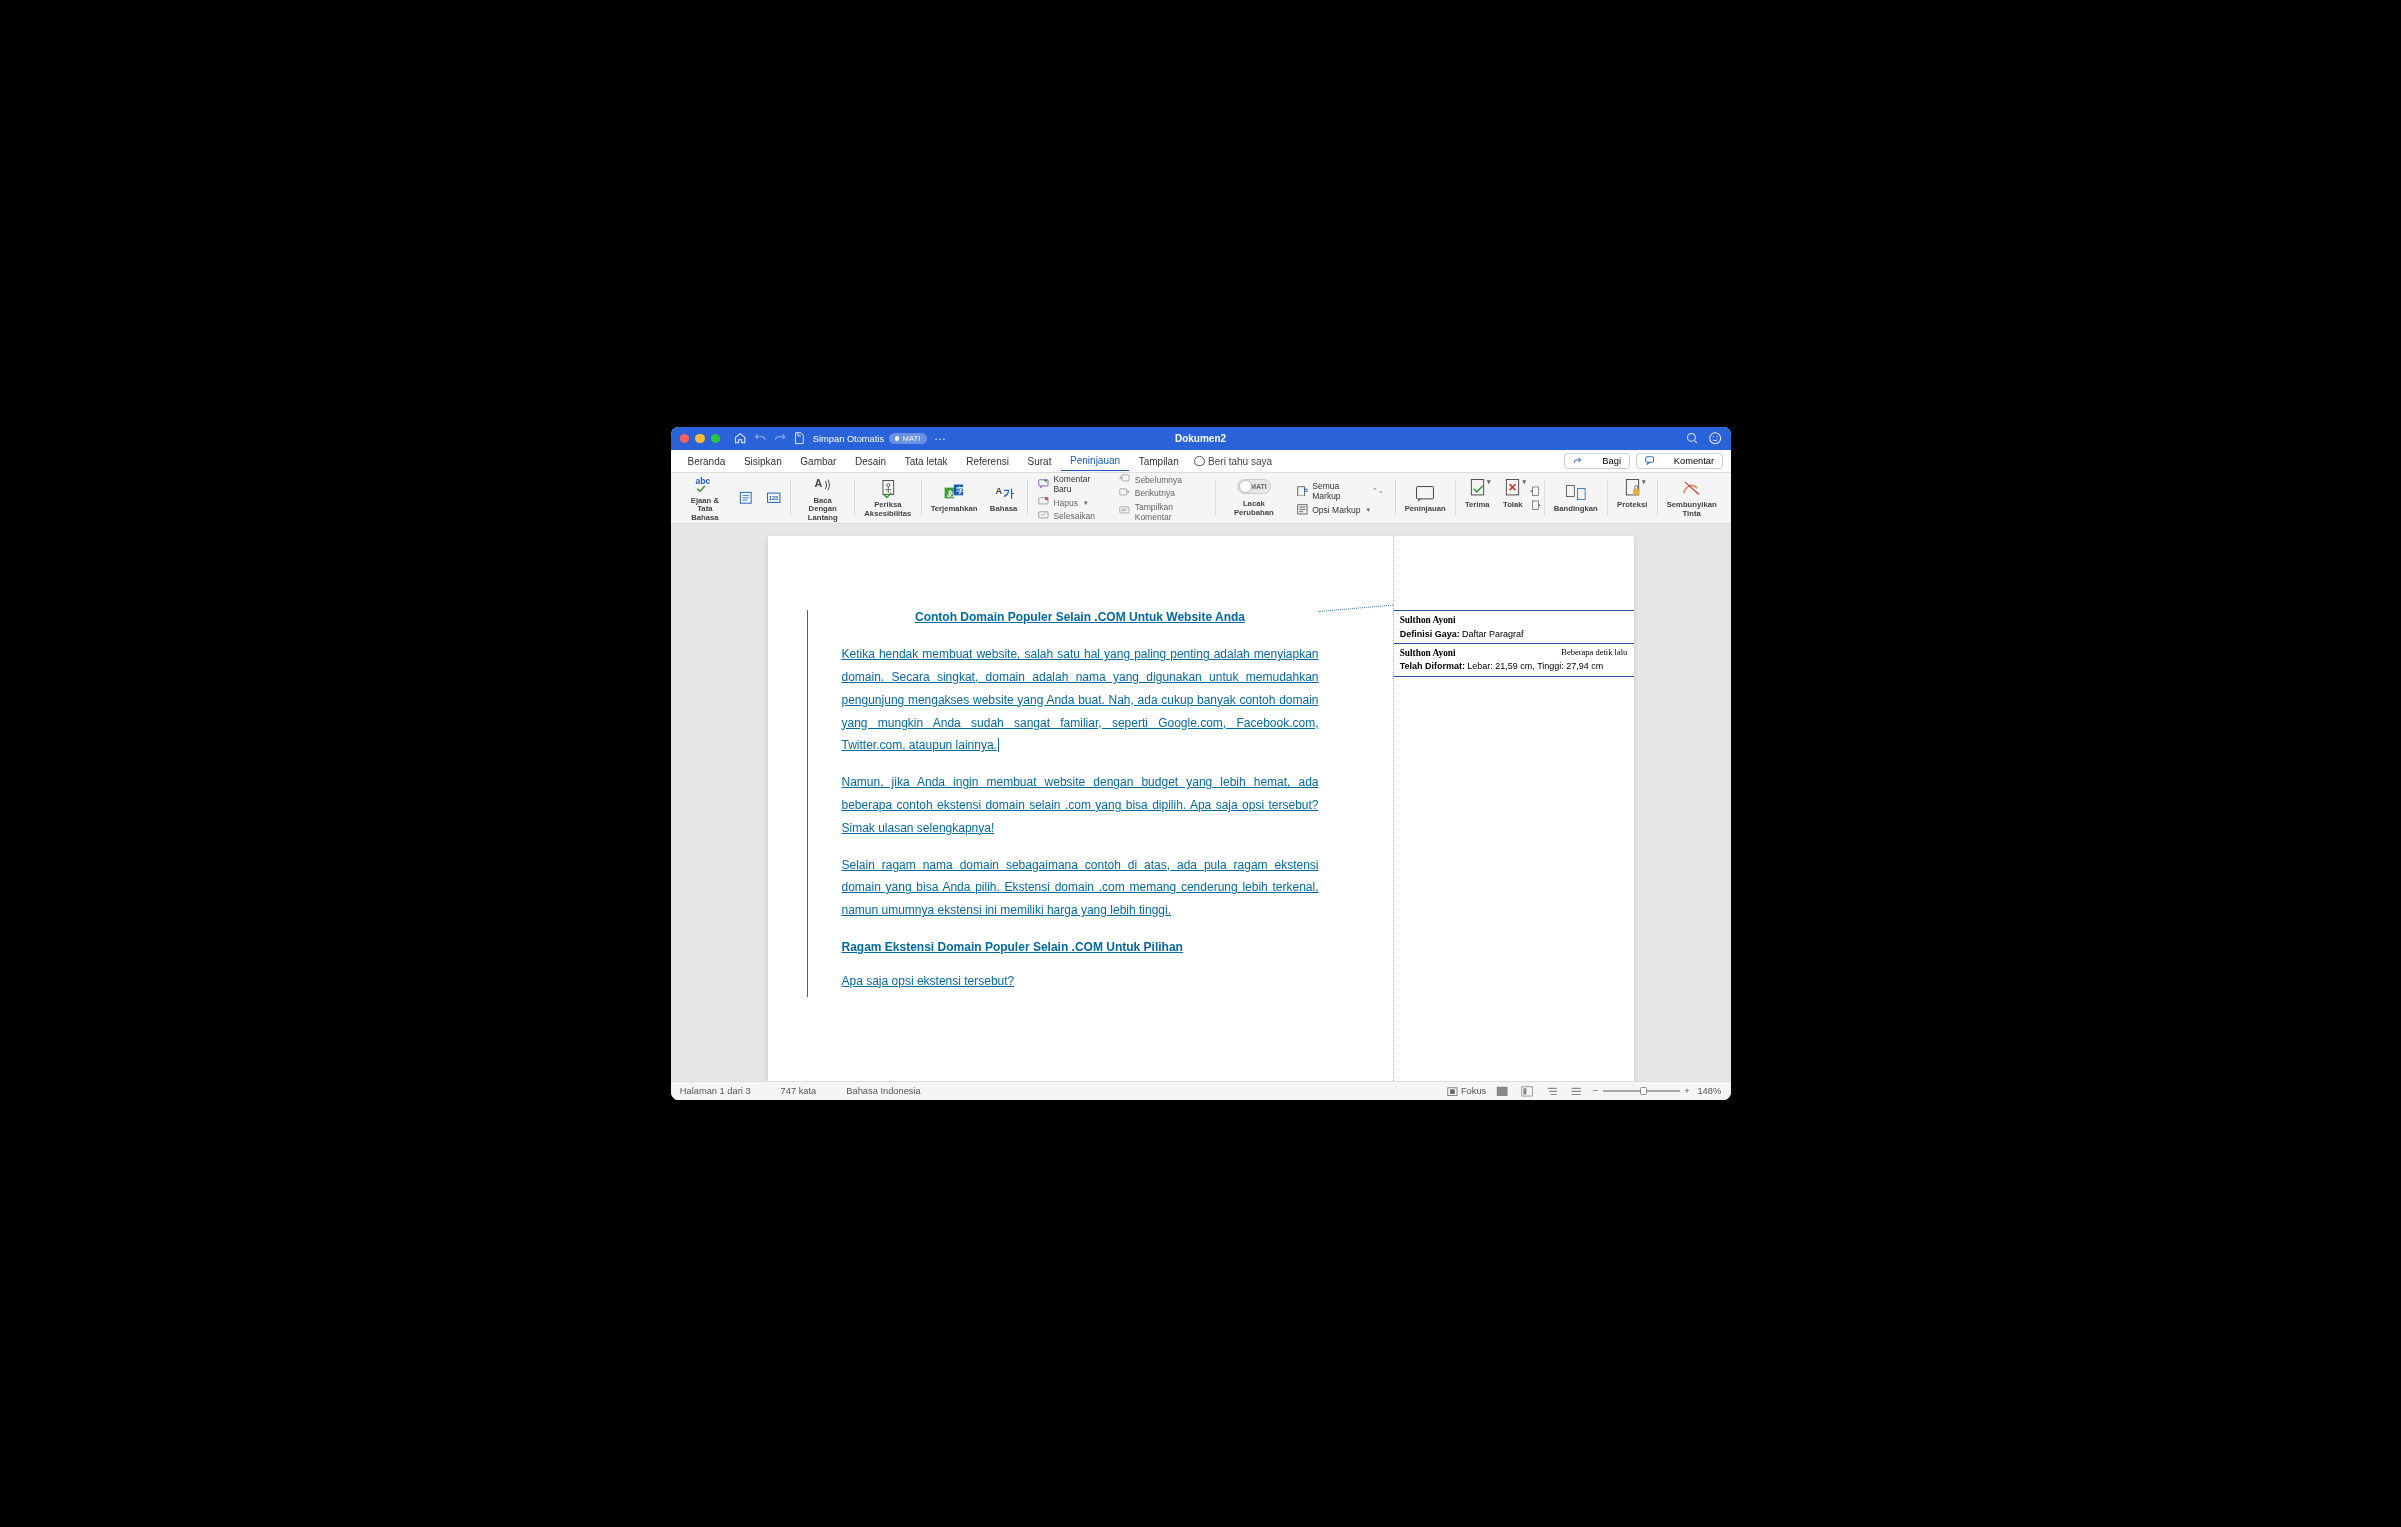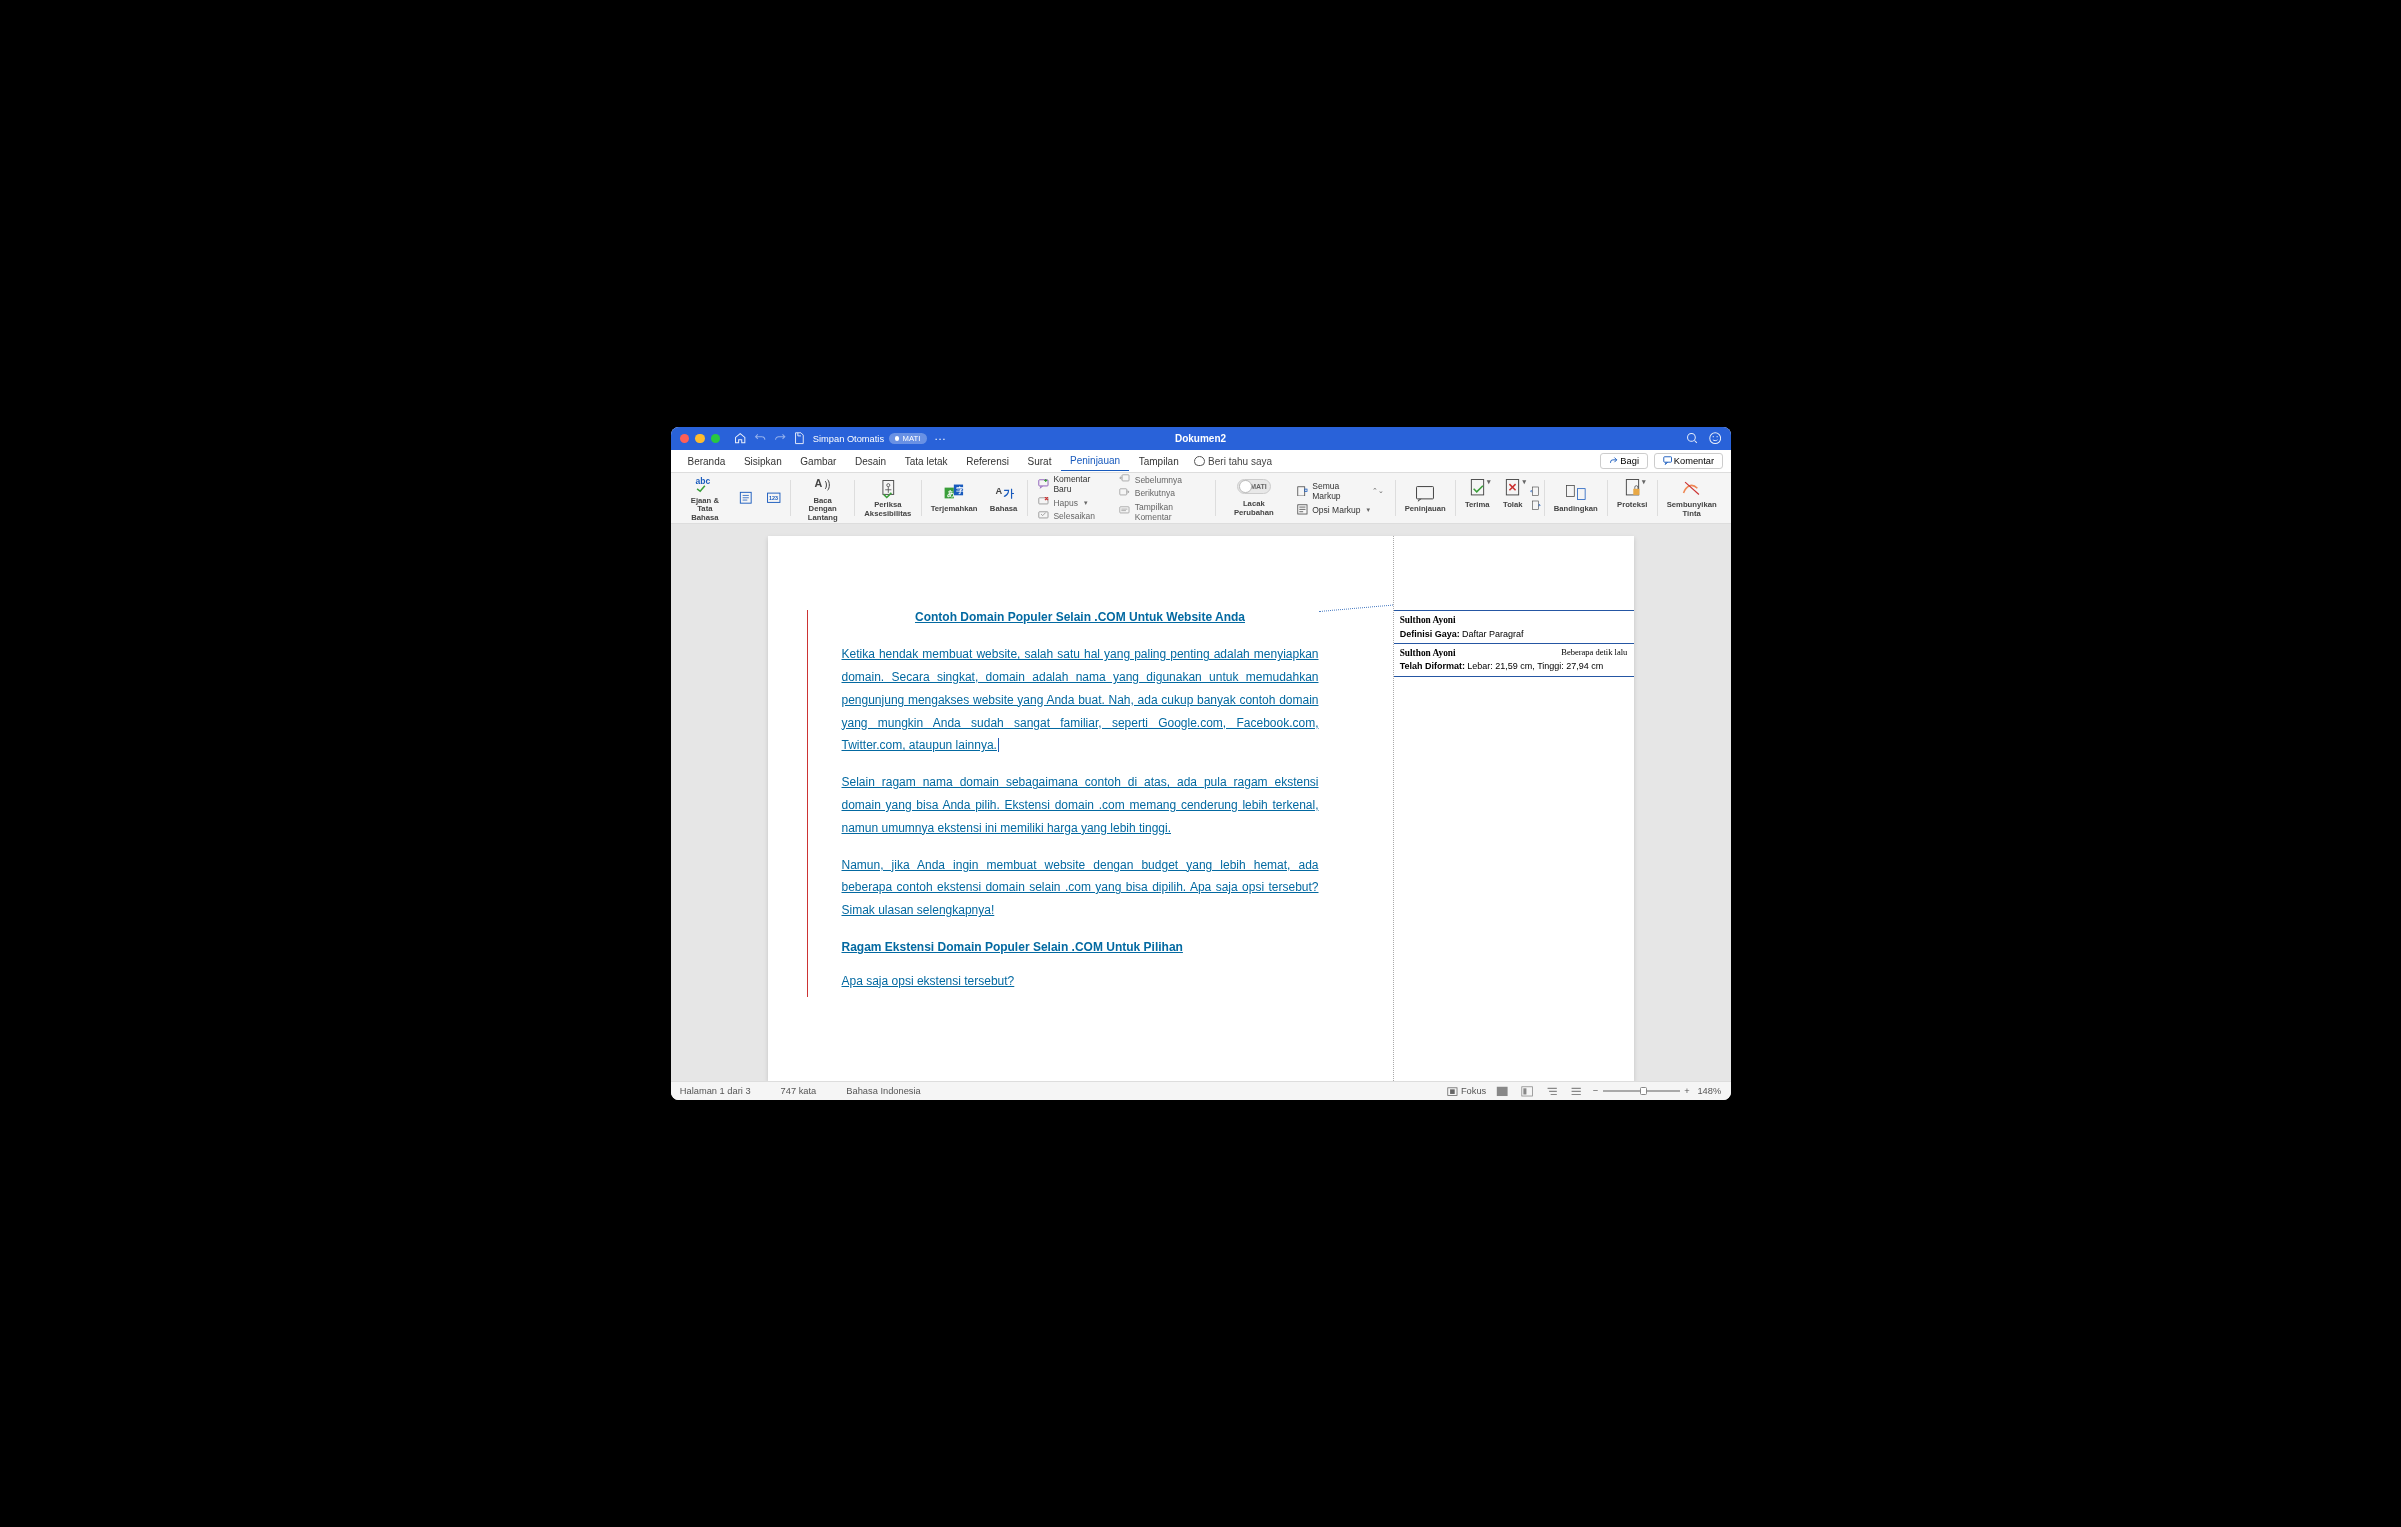--- a/index.html
+++ b/index.html
@@ -134,21 +134,21 @@
       display: flex;
       gap: 6.2px;
     }
     .tab-btn {
       border: 0.8px solid #ccc;
       border-radius: 3.1px;
       padding: 2.3px 7.7px;
       font-size: 9.3px;
       display: flex;
       align-items: center;
-      gap: 2px;
+      gap: 20px;
       cursor: pointer;
       background: #fff;
     }
     .ribbon {
       background: #f5f5f5;
       height: 51px;
       display: flex;
       align-items: center;
       padding: 0 7.7px;
       border-bottom: 0.8px solid #ddd;
@@ -719,22 +719,22 @@
     </div>
   </div>
 
   <div class="content">
     <div class="page">
       <div class="connector"></div>
       <div class="doc-body">
         <div class="revisionbar"></div>
         <div class="doc-title">Contoh Domain Populer Selain .COM Untuk Website Anda</div>
         <div class="doc-para"><span>Ketika hendak membuat website, salah satu hal yang paling penting adalah menyiapkan domain. Secara singkat, domain adalah nama yang digunakan untuk memudahkan pengunjung mengakses website yang Anda buat. Nah, ada cukup banyak contoh domain yang mungkin Anda sudah sangat familiar, seperti Google.com, Facebook.com, Twitter.com, ataupun lainnya.</span><span class="cursor"></span></div>
+        <div class="doc-para">Namun, jika Anda ingin membuat website dengan budget yang lebih hemat, ada beberapa contoh ekstensi domain selain .com yang bisa dipilih. Apa saja opsi tersebut? Simak ulasan selengkapnya!</div>
         <div class="doc-para">Selain ragam nama domain sebagaimana contoh di atas, ada pula ragam ekstensi domain yang bisa Anda pilih. Ekstensi domain .com memang cenderung lebih terkenal, namun umumnya ekstensi ini memiliki harga yang lebih tinggi.</div>
-        <div class="doc-para">Namun, jika Anda ingin membuat website dengan budget yang lebih hemat, ada beberapa contoh ekstensi domain selain .com yang bisa dipilih. Apa saja opsi tersebut? Simak ulasan selengkapnya!</div>
         <div class="doc-h2">Ragam Ekstensi Domain Populer Selain .COM Untuk Pilihan</div>
         <div class="doc-para">Apa saja opsi ekstensi tersebut?</div>
       </div>
       <div class="markup-pane">
         <div class="markup-card">
           <div class="mc-author">Sulthon Ayoni</div>
           <div class="mc-line"><span class="mc-label">Definisi Gaya:</span> <span>Daftar Paragraf</span></div>
         </div>
         <div class="markup-card">
           <div class="mc-row">

